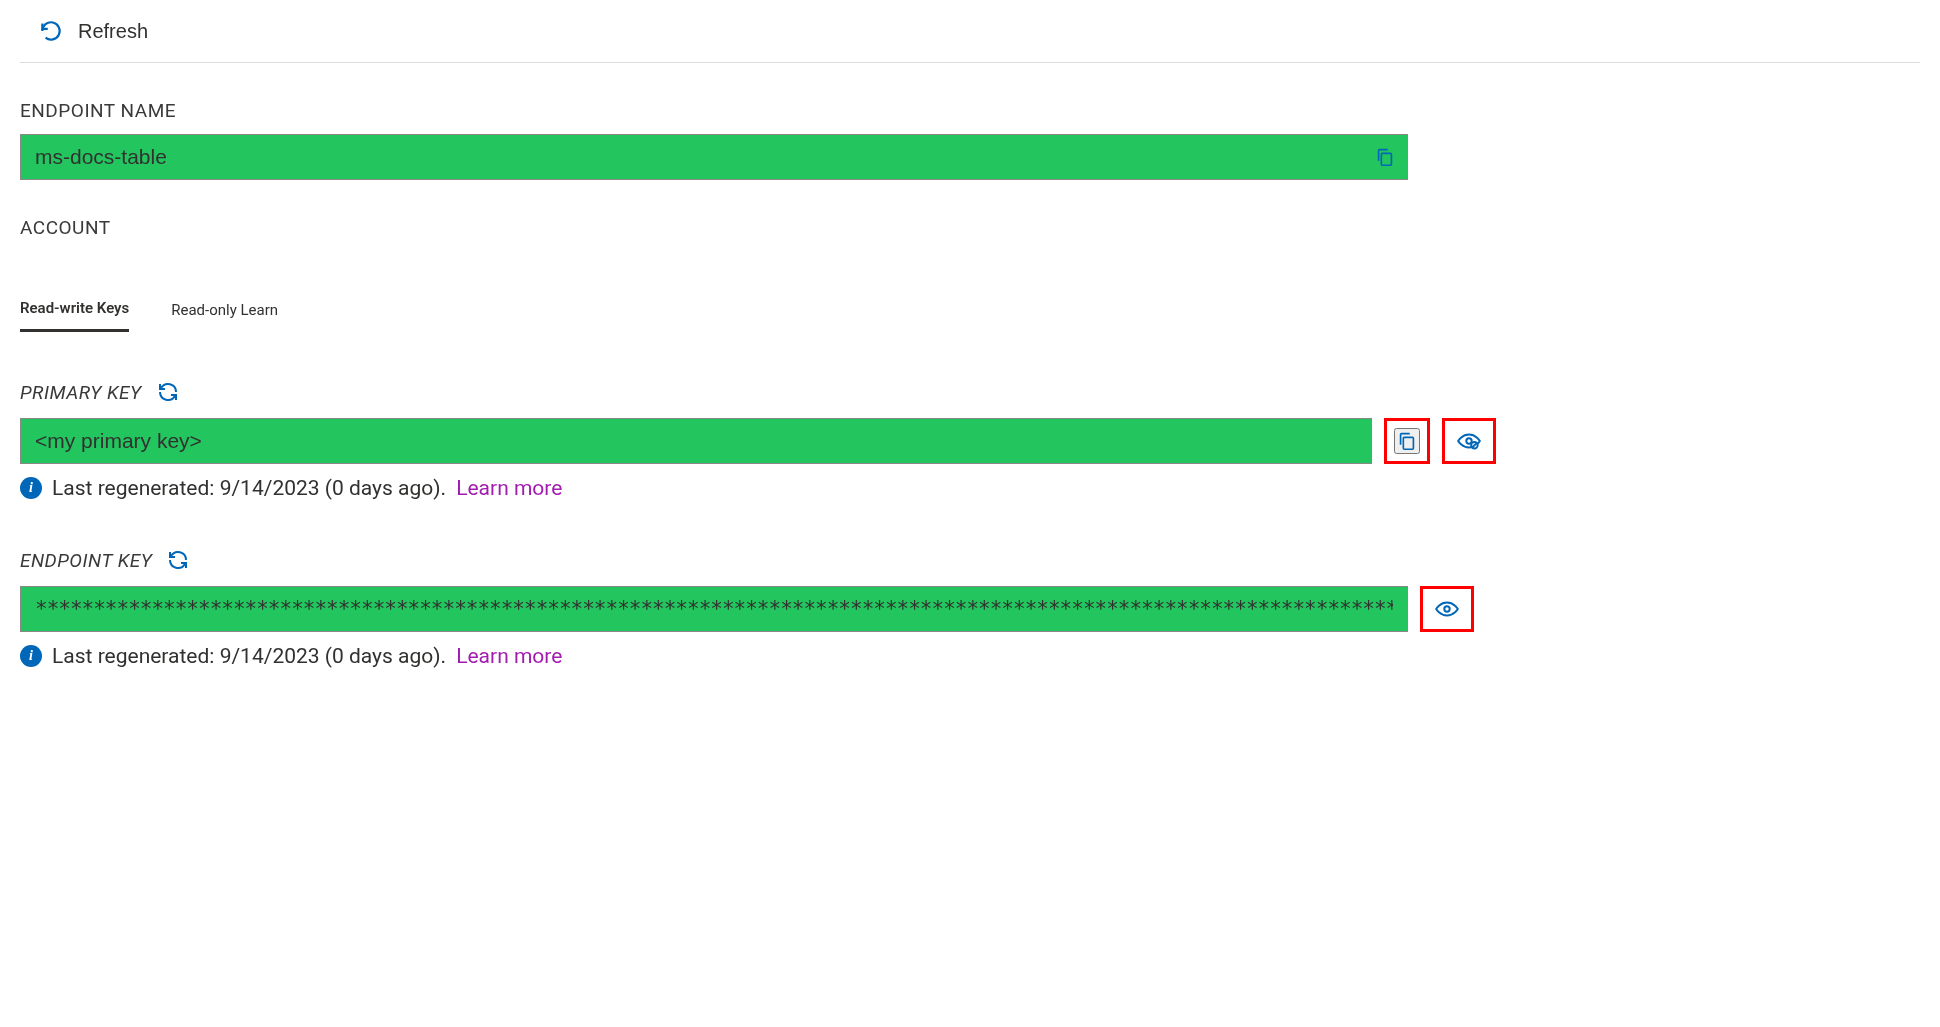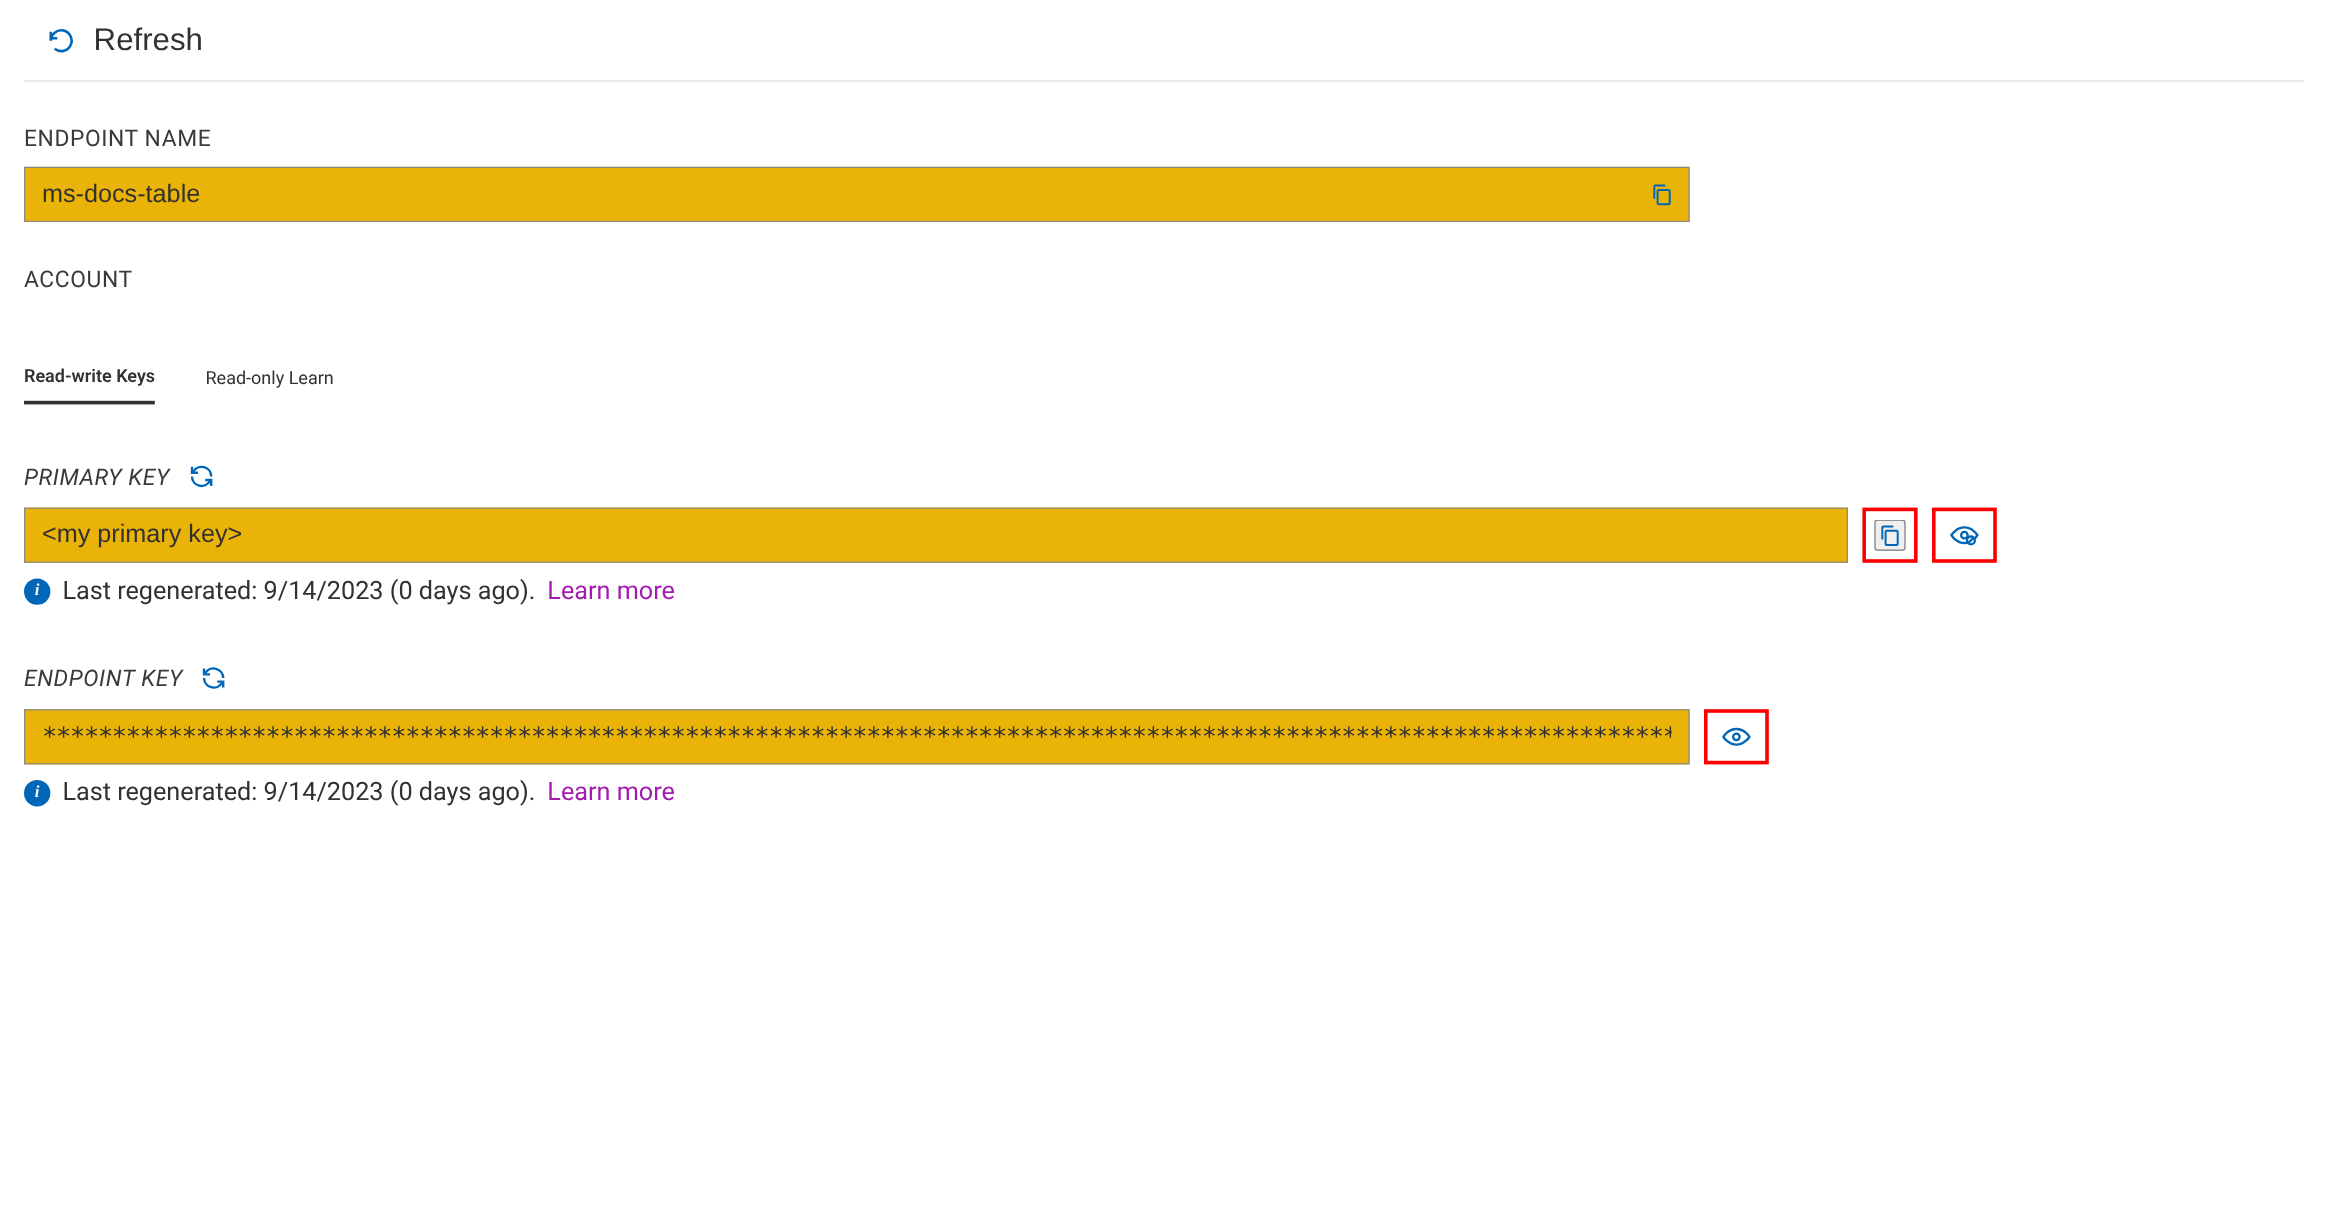--- a/index.html
+++ b/index.html
@@ -15,41 +15,41 @@
     align-items: center;
     gap: 16px;
     padding: 18px 0 18px 18px;
     border-bottom: 1px solid #dcdcdc;
   }
   .toolbar .refresh-btn {
     display: inline-flex;
     align-items: center;
     gap: 14px;
     cursor: pointer;
-    font-size: 26px;
+    font-size: 20px;
     color: #323130;
     background: none;
     border: none;
   }
   .toolbar svg { width: 26px; height: 26px; }
   .section { margin-top: 36px; }
   .field-label {
     font-size: 19px;
     letter-spacing: 0.5px;
     color: #3a3a3a;
     margin-bottom: 12px;
     display: flex;
     align-items: center;
     gap: 14px;
   }
   .input-row {
     display: flex;
     align-items: stretch;
     border: 1px solid #8a8886;
-    background: #eab308;
+    background: #22c55e;
     height: 46px;
     width: 1388px;
   }
   .input-row input {
     flex: 1;
     border: none;
     background: transparent;
     font-size: 21px;
     padding: 0 14px;
     color: #323130;
@@ -190,21 +190,21 @@
     <button class="regen-icon" style="background:none;border:none;cursor:pointer">
       <svg viewBox="0 0 24 24" fill="none" stroke="#0067b8" stroke-width="2">
         <path d="M20 12a8 8 0 0 0-14.9-4"></path>
           <path d="M4 4v5h5"></path>
         <path d="M4 12a8 8 0 0 0 14.9 4"></path>
           <path d="M20 20v-5h-5"></path>
       </svg>
     </button>
   </div>
   <div class="key-row-wrap">
-    <div class="input-row" style="width:1520px">
+    <div class="input-row" style="width:1352px">
       <input type="text" readonly="" value="&lt;my primary key&gt;" style="">
     </div>
     <span class="copy-highlight">
       <button class="copy-btn">
         <span>
           <svg width="22" height="22" viewBox="0 0 24 24" fill="none" stroke="#0067b8" stroke-width="1.8">
             <rect x="8" y="8" width="11" height="13" rx="1"></rect>
             <path d="M5 16V5a1 1 0 0 1 1-1h9"></path>
           </svg>
         </span>

